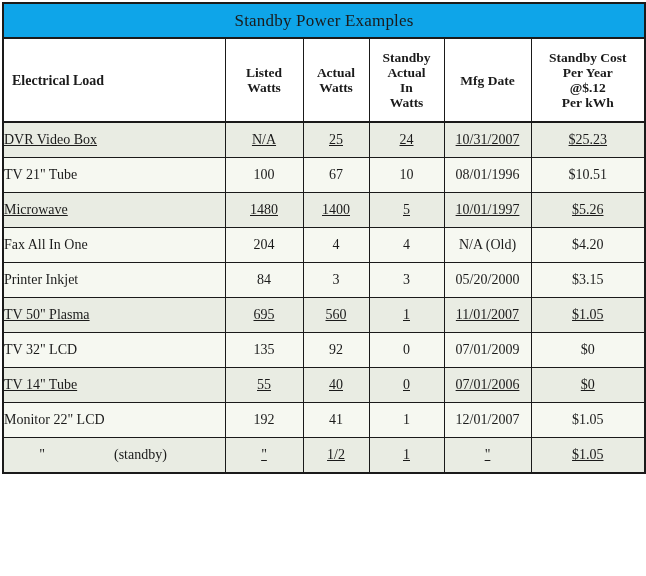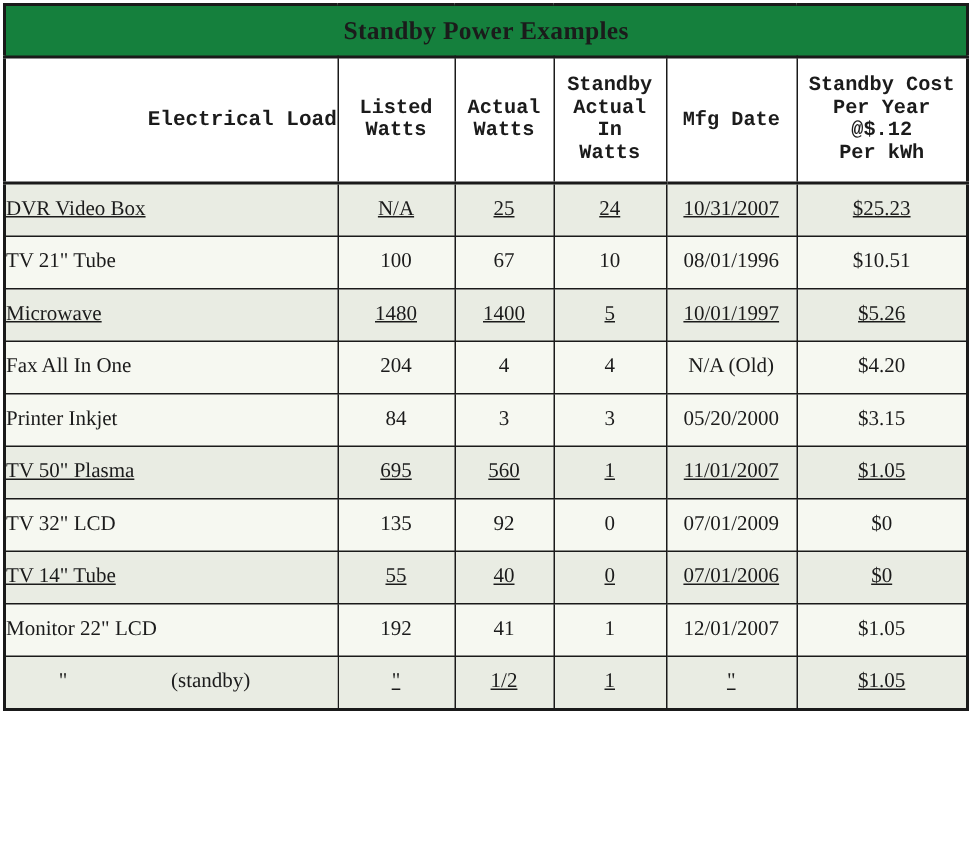--- a/index.html
+++ b/index.html
@@ -31,45 +31,45 @@
   }
 
   table.standby td, table.standby th {
     border: 1px solid #1a1a1a;
     padding: 0;
     vertical-align: middle;
   }
 
   
   .title-cell {
-    background: #15803d;
-    text-align: center;
-    font-weight: bold;
+    background: #0ea5e9;
+    text-align: center;
+    font-weight: normal;
     font-size: 17px;
     height: 33px;
     letter-spacing: 0.2px;
     border-bottom: 2px solid #1a1a1a !important;
   }
 
   
   tr.head-row td {
     background: #ffffff;
     font-weight: bold;
     font-size: 13.5px;
     line-height: 15px;
     text-align: center;
     height: 82px;
     border-bottom: 2px solid #1a1a1a;
   }
   tr.head-row td.col-load {
-    text-align: right;
+    text-align: left;
     padding-left: 8px;
     font-size: 14px;
   }
-  .hdr-lines span { display: block; font-family: Liberation Mono, monospace; }
+  .hdr-lines span { display: block; }
 
   
   tr.data-row td {
     height: 34px;
     font-size: 14px;
   }
   tr.data-row.tint td { background: #e9ece3; text-decoration: underline; }
   tr.data-row.plain td { background: #f6f8f1; }
 
   td.c-load {

